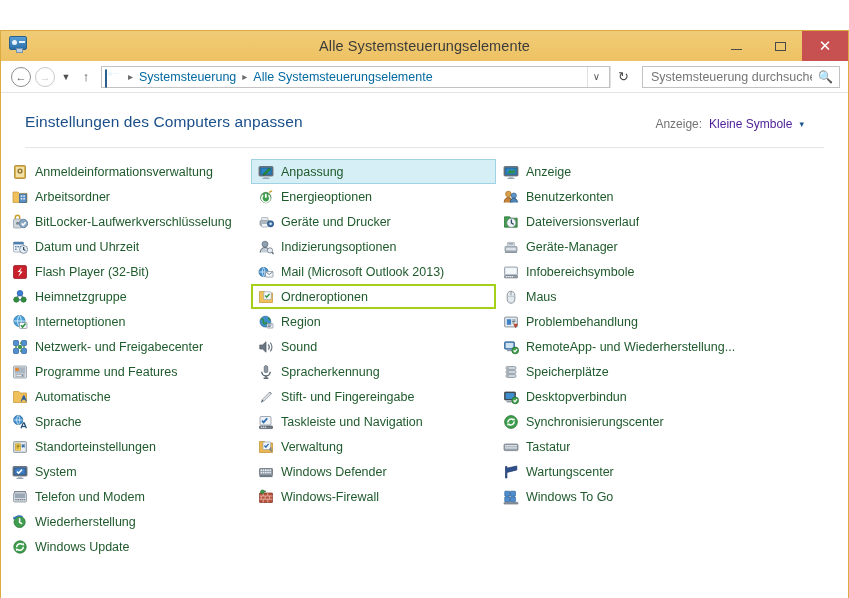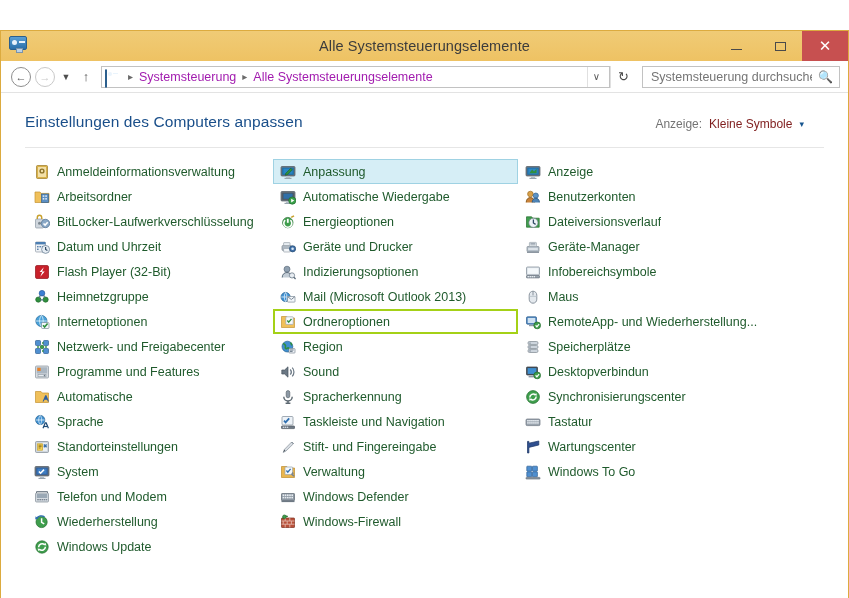--- a/index.html
+++ b/index.html
@@ -144,21 +144,21 @@
     width: 14px; height: 11px;
     background: linear-gradient(#6aaee0, #2f74ad);
     border: 1px solid #2b5f8d;
     border-radius: 1px;
   }
   .ci-mini .d1 { position: absolute; left: 1.5px; top: 2px; width: 4px; height: 4px; background: #eaf4fc; border-radius: 50%; }
   .ci-mini .d2 { position: absolute; left: 7px; top: 3px; width: 5px; height: 1.5px; background: #eaf4fc; }
 
   .crumb {
     font-size: 12.5px;
-    color: #a21caf;
+    color: #0369a1;
     white-space: nowrap;
     padding: 0 2px;
   }
   .crumb-sep {
     font-size: 10px;
     color: #6a6a6a;
     padding: 0 4px;
   }
   #crumb-spacer { flex: 1 1 auto; }
   #crumb-chevron {
@@ -217,32 +217,32 @@
   }
   #view-control {
     display: flex;
     align-items: center;
     gap: 7px;
     margin-top: 3px;
     padding-right: 20px;
     white-space: nowrap;
   }
   #view-label { font-size: 12px; color: #737373; }
-  #view-value { font-size: 12px; color: #7f1d1d; }
+  #view-value { font-size: 12px; color: #4c1d95; }
   #view-caret { font-size: 9px; color: #16558f; }
 
   #separator {
     margin: 16px 24px 0 24px;
     border-top: 1px solid #e6e6e6;
   }
 
   #items {
     position: relative;
     margin: 11px 0 0 0;
-    padding: 0 26px;
+    padding: 0 4px;
     display: flex;
     gap: 0;
   }
   .column { display: flex; flex-direction: column; }
   #col1 { width: 246px; }
   #col2 { width: 245px; }
   #col3 { width: 300px; }
 
   .item {
     height: 25px;
@@ -551,34 +551,20 @@
                 <rect x="4.5" y="13.8" width="7" height="1.2" fill="#98a4af"></rect>
                 <rect x="3.4" y="4.6" width="9.2" height="5.2" fill="#2a86c6"></rect>
                 <path d="M10.8 4.2l1.6 1.6-5 5-2 .4.4-2z" fill="#2f8f3e" stroke="#1d6128" stroke-width="0.6"></path>
               </svg>
             </span>
             <span class="label">Anpassung</span>
           </div>
           <div class="item">
             <span class="icon">
               <svg xmlns="http://www.w3.org/2000/svg" width="16" height="16" viewBox="0 0 16 16">
-                <rect x="1" y="2.5" width="14" height="9.5" fill="#6f7a85" stroke="#4d565f" stroke-width=".7" rx="1"></rect>
-                <rect x="2.2" y="3.6" width="11.6" height="7.2" fill="#4a5560"></rect>
-                <rect x="6" y="12" width="4" height="2" fill="#b9c3cc"></rect>
-                <rect x="4.5" y="13.8" width="7" height="1.2" fill="#98a4af"></rect>
-                <rect x="3.4" y="4.6" width="9.2" height="5.2" fill="#2f6fa8"></rect>
-                <circle cx="12.3" cy="11.6" r="3.6" fill="#3aa14a" stroke="#1f6b2b" stroke-width=".7"></circle>
-                <polygon points="11.2,9.8 14.3,11.6 11.2,13.4" fill="#ffffff"></polygon>
-              </svg>
-            </span>
-            <span class="label">Automatische Wiedergabe</span>
-          </div>
-          <div class="item">
-            <span class="icon">
-              <svg xmlns="http://www.w3.org/2000/svg" width="16" height="16" viewBox="0 0 16 16">
                 <circle cx="7.8" cy="8.6" r="5.2" fill="#3f9e4d" stroke="#226b2d" stroke-width=".7"></circle>
                 <path d="M7.8 4.8v4" fill="none" stroke="#ffffff" stroke-width="1.8"></path>
                 <path d="M5.2 6.2a4 4 0 105.2 0" fill="none" stroke="#ffffff" stroke-width="1.6"></path>
                 <path d="M11.2 3.4l2.8-1.5" fill="none" stroke="#c8a02c" stroke-width="1.6"></path>
               </svg>
             </span>
             <span class="label">Energieoptionen</span>
           </div>
           <div class="item">
             <span class="icon">
@@ -648,43 +634,43 @@
           </div>
           <div class="item">
             <span class="icon">
               <svg xmlns="http://www.w3.org/2000/svg" width="16" height="16" viewBox="0 0 16 16">
                 <rect x="6.2" y="1.6" width="3.6" height="7.2" fill="#8c98a4" stroke="#5b6770" stroke-width=".7" rx="1.8"></rect>
                 <path d="M3.8 7.8a4.2 4.2 0 008.4 0" fill="none" stroke="#5b6770" stroke-width="1.4"></path>
                 <path d="M8 12v2.2M5.6 14.3h4.8" fill="none" stroke="#5b6770" stroke-width="1.4"></path>
               </svg>
             </span>
             <span class="label">Spracherkennung</span>
+          </div>
+          <div class="item">
+            <span class="icon">
+              <svg xmlns="http://www.w3.org/2000/svg" width="16" height="16" viewBox="0 0 16 16">
+                <polygon points="3.2,13.4 4.4,10.4 11.6,3 13.4,4.8 6,12" fill="#d8dde3" stroke="#8a939c" stroke-width=".7"></polygon>
+                <polygon points="3.2,13.4 4.4,10.4 5.4,11.4" fill="#4a545e"></polygon>
+                <path d="M11.6 3l1.8 1.8" fill="none" stroke="#6a7480" stroke-width="1"></path>
+              </svg>
+            </span>
+            <span class="label">Stift- und Fingereingabe</span>
           </div>
           <div class="item">
             <span class="icon">
               <svg xmlns="http://www.w3.org/2000/svg" width="16" height="16" viewBox="0 0 16 16">
                 <rect x="2" y="2.5" width="11" height="8.5" fill="#eef3f8" stroke="#7e8a96" stroke-width=".7" rx="1"></rect>
                 <path d="M4 6.6l1.6 1.7 3.6-4" fill="none" stroke="#2f6fb0" stroke-width="1.8"></path>
                 <rect x="1.5" y="12" width="13" height="2.6" fill="#6f7a86" stroke="#4d5660" stroke-width=".7" rx="0.5"></rect>
                 <rect x="2.8" y="12.6" width="1.4" height="1.4" fill="#cfd8e1"></rect>
                 <rect x="4.8" y="12.6" width="1.4" height="1.4" fill="#cfd8e1"></rect>
                 <rect x="6.8" y="12.6" width="1.4" height="1.4" fill="#cfd8e1"></rect>
               </svg>
             </span>
             <span class="label">Taskleiste und Navigation</span>
-          </div>
-          <div class="item">
-            <span class="icon">
-              <svg xmlns="http://www.w3.org/2000/svg" width="16" height="16" viewBox="0 0 16 16">
-                <polygon points="3.2,13.4 4.4,10.4 11.6,3 13.4,4.8 6,12" fill="#d8dde3" stroke="#8a939c" stroke-width=".7"></polygon>
-                <polygon points="3.2,13.4 4.4,10.4 5.4,11.4" fill="#4a545e"></polygon>
-                <path d="M11.6 3l1.8 1.8" fill="none" stroke="#6a7480" stroke-width="1"></path>
-              </svg>
-            </span>
-            <span class="label">Stift- und Fingereingabe</span>
           </div>
           <div class="item">
             <span class="icon">
               <svg xmlns="http://www.w3.org/2000/svg" width="16" height="16" viewBox="0 0 16 16">
                 <polygon points="1.5,13.5 1.5,2.5 6.8,2.5 8.1,4 14.5,4 14.5,13.5" fill="#e9b64f" stroke="#bd8c2c" stroke-width=".7"></polygon>
                 <rect x="5" y="3" width="7.6" height="7.6" fill="#f5f9fc" stroke="#97a2ac" stroke-width=".7" rx="0.7"></rect>
                 <path d="M6.4 6.6l1.4 1.5 2.8-3.2" fill="none" stroke="#2f6fb0" stroke-width="1.4"></path>
                 <path d="M11.4 9.6l2.6 2.6M13.3 8.6l-1 1" fill="none" stroke="#7a8490" stroke-width="1.6"></path>
               </svg>
             </span>
@@ -785,20 +771,32 @@
           </div>
           <div class="item">
             <span class="icon">
               <svg xmlns="http://www.w3.org/2000/svg" width="16" height="16" viewBox="0 0 16 16">
                 <path d="M4.2 6.2c0-2.4 1.7-4 3.8-4s3.8 1.6 3.8 4v4c0 2.4-1.7 4-3.8 4s-3.8-1.6-3.8-4z" fill="#e4e9ee" stroke="#8a949e" stroke-width="1"></path>
                 <path d="M8 2.4v4" fill="none" stroke="#8a949e" stroke-width="1"></path>
                 <path d="M4.2 7.4h7.6" fill="none" stroke="#b5bec7" stroke-width="0.8"></path>
               </svg>
             </span>
             <span class="label">Maus</span>
+          </div>
+          <div class="item">
+            <span class="icon">
+              <svg xmlns="http://www.w3.org/2000/svg" width="16" height="16" viewBox="0 0 16 16">
+                <rect x="1.5" y="3" width="13" height="10" fill="#c9d2da" stroke="#7c868f" stroke-width=".7" rx="1"></rect>
+                <rect x="2.8" y="4.2" width="10.4" height="7.6" fill="#eef3f7"></rect>
+                <rect x="3.8" y="5.2" width="4.4" height="5.6" fill="#3f7fc4"></rect>
+                <path d="M9.2 6h3.4M9.2 7.5h3.4M9.2 9h2.4" fill="none" stroke="#6a7682" stroke-width="1"></path>
+                <polygon points="10.8,10.2 14.4,10.2 12.6,13.6" fill="#d64a2f" stroke="#9b2f1a" stroke-width=".7"></polygon>
+              </svg>
+            </span>
+            <span class="label">Problembehandlung</span>
           </div>
           <div class="item">
             <span class="icon">
               <svg xmlns="http://www.w3.org/2000/svg" width="16" height="16" viewBox="0 0 16 16">
                 <rect x="1.5" y="2.8" width="10" height="7.4" fill="#4a81bb" stroke="#2a5c8e" stroke-width=".7" rx="1"></rect>
                 <rect x="2.7" y="3.9" width="7.6" height="5.2" fill="#cfe2f2"></rect>
                 <rect x="4" y="11" width="5.4" height="1.2" fill="#8d98a3"></rect>
                 <circle cx="12.2" cy="11.4" r="3.4" fill="#3f9e4d" stroke="#226b2d" stroke-width=".7"></circle>
                 <path d="M10.6 11.4l1.3 1.4 2.2-2.6" fill="none" stroke="#ffffff" stroke-width="1.3"></path>
               </svg>

